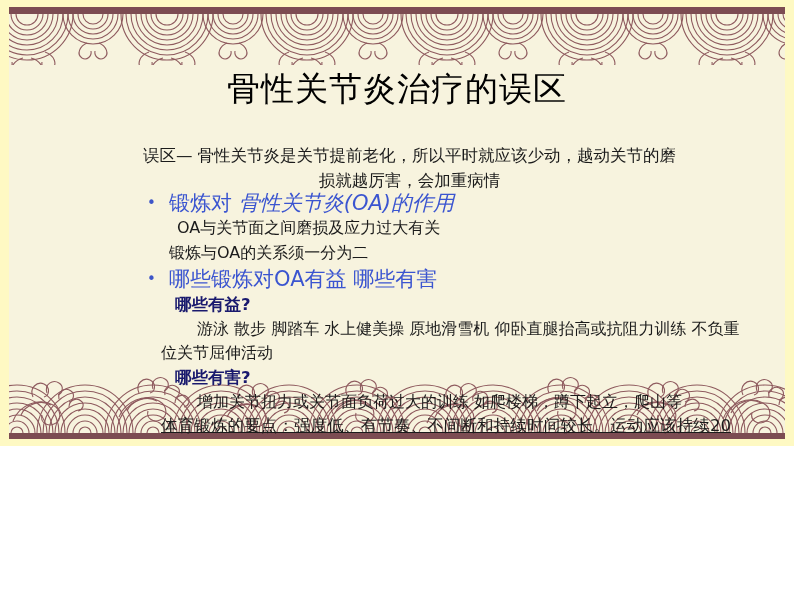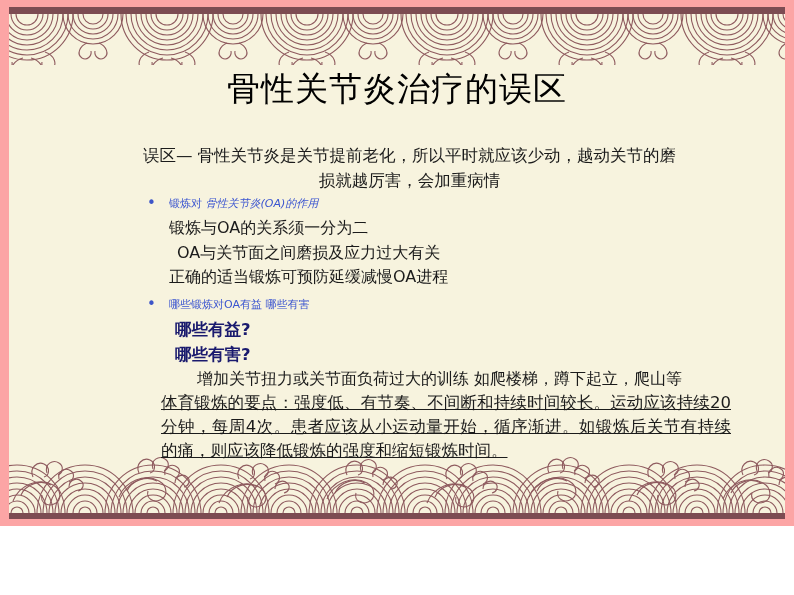--- a/index.html
+++ b/index.html
@@ -10,22 +10,22 @@
   body {
     width: 794px;
     height: 595px;
     overflow: hidden;
     font-family: "DejaVu Sans", "Liberation Sans", sans-serif;
   }
 
   #slide {
     position: relative;
     width: 794px;
-    height: 526px;
-    background: #fca5a5;
+    height: 446px;
+    background: #fef9c3;
     box-sizing: border-box;
   }
 
   
   #canvas {
     position: absolute;
     left: 9px;
     top: 7px;
     right: 9px;
     bottom: 7px;
@@ -94,21 +94,21 @@
   .bullet-dot {
     color: #3d55c8;
     width: 22px;
     flex: 0 0 22px;
     text-align: left;
     font-size: 15px;
     line-height: 25px;
   }
   .bullet-head {
     color: #3b55d0;
-    font-size: 11px;
+    font-size: 21px;
     line-height: 25px;
     text-align: right;
   }
   .bullet-head .ital {
     font-style: italic;
   }
 
   .sub-line {
     margin: 0;
     padding-left: 22px;
@@ -319,30 +319,30 @@
     <div id="title">骨性关节炎治疗的误区</div>
 
     <div id="intro">误区— 骨性关节炎是关节提前老化，所以平时就应该少动，越动关节的磨损就越厉害，会加重病情</div>
 
     <div id="body-block">
 
       <div class="bullet-row">
         <span class="bullet-dot">•</span>
         <span class="bullet-head"><span>锻炼对 </span><span class="ital">骨性关节炎(OA)的作用</span></span>
       </div>
+      <div class="sub-line indent1">OA与关节面之间磨损及应力过大有关</div>
       <div class="sub-line">锻炼与OA的关系须一分为二</div>
-      <div class="sub-line indent1">OA与关节面之间磨损及应力过大有关</div>
-      <div class="sub-line">正确的适当锻炼可预防延缓减慢OA进程</div>
 
       <div class="bullet-row" style="margin-top:2px">
         <span class="bullet-dot">•</span>
         <span class="bullet-head">哪些锻炼对OA有益 哪些有害</span>
       </div>
 
       <div class="sub-head">哪些有益?</div>
+      <div class="wrap-para">游泳 散步 脚踏车 水上健美操 原地滑雪机 仰卧直腿抬高或抗阻力训练 不负重位关节屈伸活动</div>
 
       <div class="sub-head">哪些有害?</div>
       <div class="wrap-para">增加关节扭力或关节面负荷过大的训练 如爬楼梯，蹲下起立，爬山等</div>
 
       <div id="closing">体育锻炼的要点：强度低、有节奏、不间断和持续时间较长。运动应该持续20分钟，每周4次。患者应该从小运动量开始，循序渐进。如锻炼后关节有持续的痛，则应该降低锻炼的强度和缩短锻炼时间。</div>
     </div>
 
   </div>
 </div>
 

